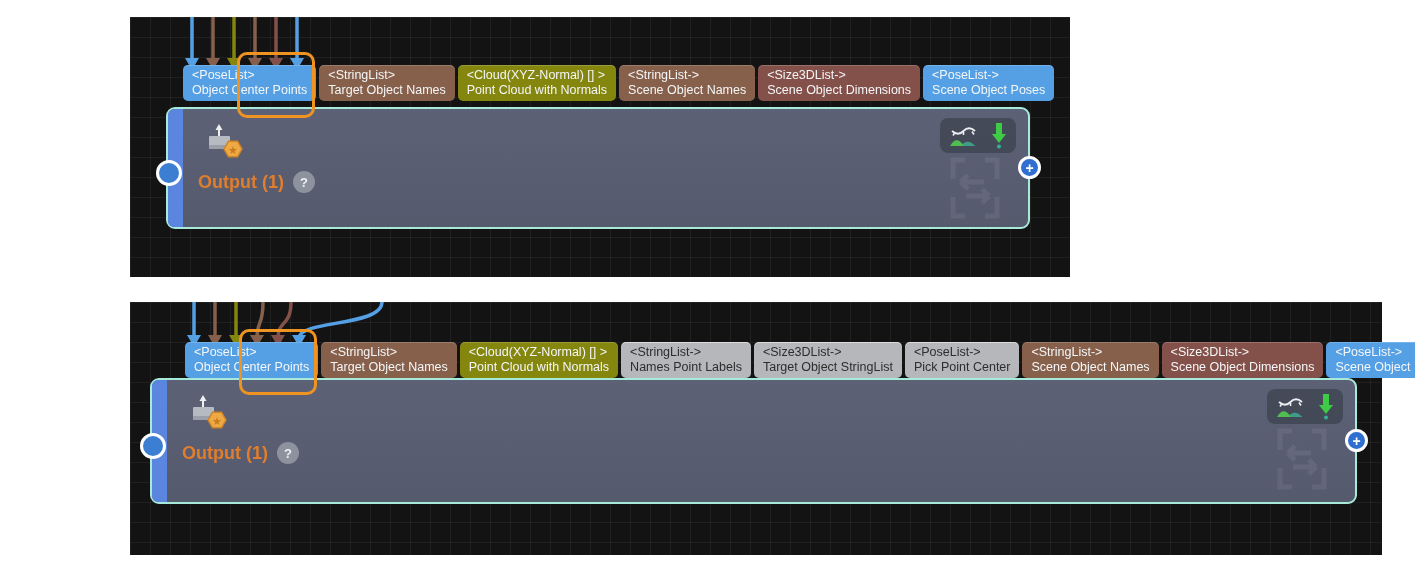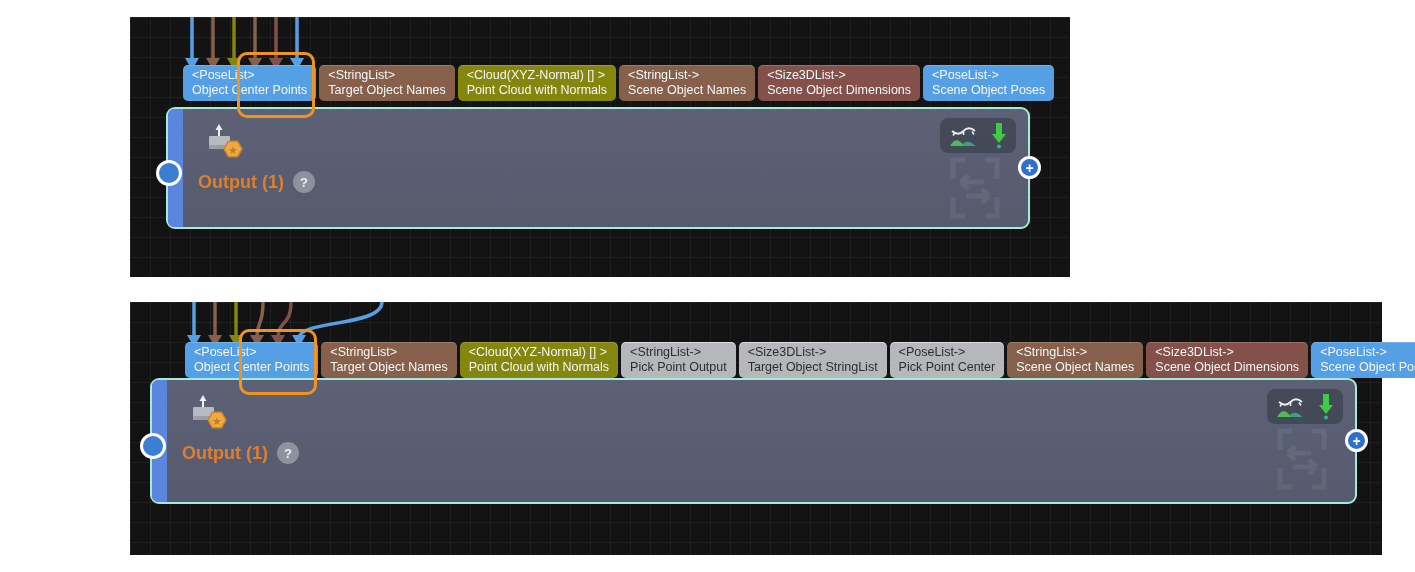--- a/index.html
+++ b/index.html
@@ -165,21 +165,21 @@
         <div class="port brown" style="background: rgb(134, 96, 74); height: 29px;">
     <div class="port-type">&lt;StringList&gt;</div>
     <div class="port-label">Target Object Names</div>
   </div>
         <div class="port olive" style="background: rgb(132, 134, 14); height: 29px;">
     <div class="port-type">&lt;Cloud(XYZ-Normal) [] &gt;</div>
     <div class="port-label">Point Cloud with Normals</div>
   </div>
         <div class="port gray" style="background: rgb(181, 183, 186); height: 29px;">
     <div class="port-type">&lt;StringList-&gt;</div>
-    <div class="port-label">Pick Point Output</div>
+    <div class="port-label">Names Point Labels</div>
   </div>
         <div class="port gray" style="background: rgb(181, 183, 186); height: 29px;">
     <div class="port-type">&lt;Size3DList-&gt;</div>
     <div class="port-label">Target Object StringList</div>
   </div>
         <div class="port gray" style="background: rgb(181, 183, 186); height: 29px;">
     <div class="port-type">&lt;PoseList-&gt;</div>
     <div class="port-label">Pick Point Center</div>
   </div>
         <div class="port brown" style="background: rgb(134, 96, 74); height: 29px;">

